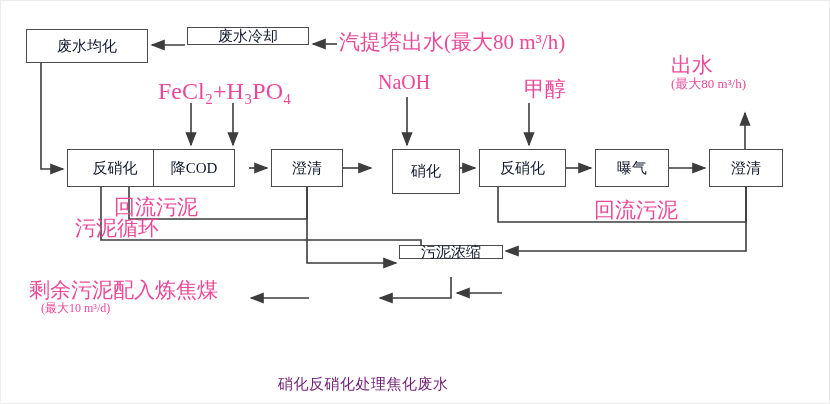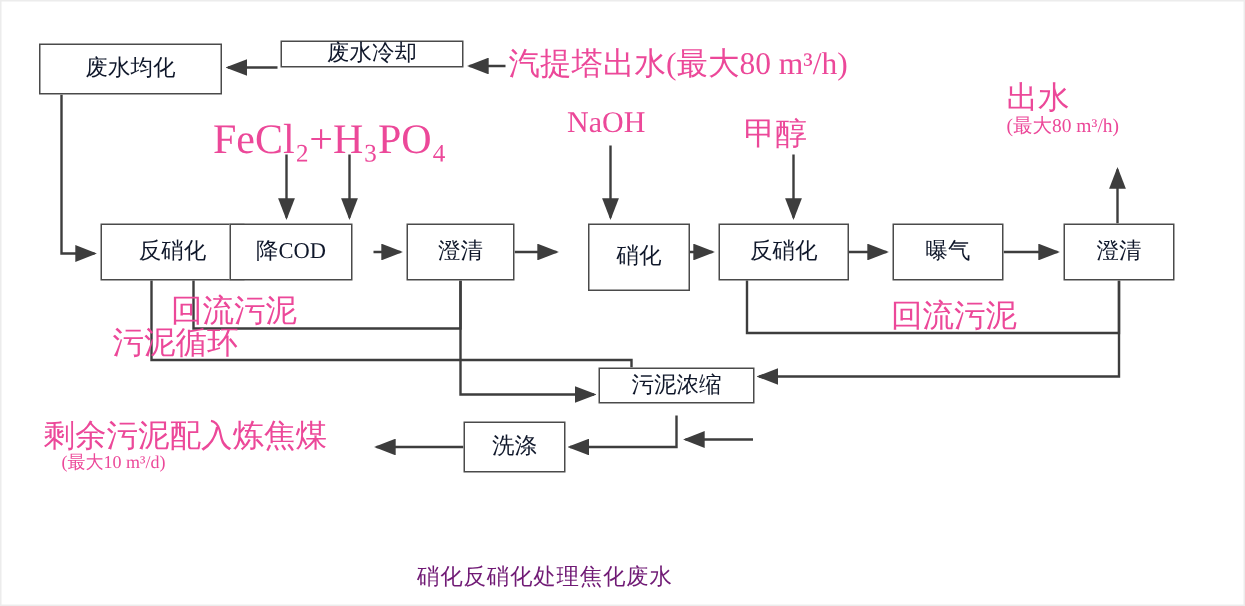--- a/index.html
+++ b/index.html
@@ -64,27 +64,26 @@
 
   <div class="box" style="left:25px;top:28px;width:122px;height:34px">废水均化</div>
   <div class="box" style="left:186px;top:26px;width:122px;height:18px">废水冷却</div>
   <div class="box" style="left:66px;top:148px;width:96px;height:38px">反硝化</div>
   <div class="box" style="left:152px;top:148px;width:82px;height:38px">降COD</div>
   <div class="box" style="left:270px;top:148px;width:72px;height:38px">澄清</div>
   <div class="box" style="left:391px;top:148px;width:68px;height:45px">硝化</div>
   <div class="box" style="left:478px;top:148px;width:87px;height:38px">反硝化</div>
   <div class="box" style="left:594px;top:148px;width:74px;height:38px">曝气</div>
   <div class="box" style="left:708px;top:148px;width:74px;height:38px">澄清</div>
-  <div class="box" style="left:398px;top:244px;width:104px;height:24px">污泥浓缩</div>
-  <div class="box" style="left:308px;top:280px;width:68px;height:34px">洗涤</div>
+  <div class="box" style="left:398px;top:244px;width:104px;height:14px">污泥浓缩</div>
 
   <div class="lbl" style="left:338px;top:29px">汽提塔出水(最大80 m³/h)</div>
-  <div class="lbl" style="left:141px;top:77px;font-size:28px">FeCl₂+H₃PO₄</div>
+  <div class="lbl" style="left:157px;top:77px;font-size:24px">FeCl₂+H₃PO₄</div>
   <div class="lbl" style="left:377px;top:70px;font-size:20px">NaOH</div>
-  <div class="lbl" style="left:495px;top:76px">甲醇</div>
+  <div class="lbl" style="left:523px;top:76px">甲醇</div>
 
   <div class="lbl effluent" style="left:670px;top:52px;width:152px">
     <div>出水</div>
     <div style="font-size:13px">(最大80 m³/h)</div>
   </div>
 
   <div class="lbl" style="left:113px;top:194px">回流污泥</div>
   <div class="lbl" style="left:593px;top:197px">回流污泥</div>
   <div class="lbl" style="left:74px;top:215px">污泥循环</div>
 

